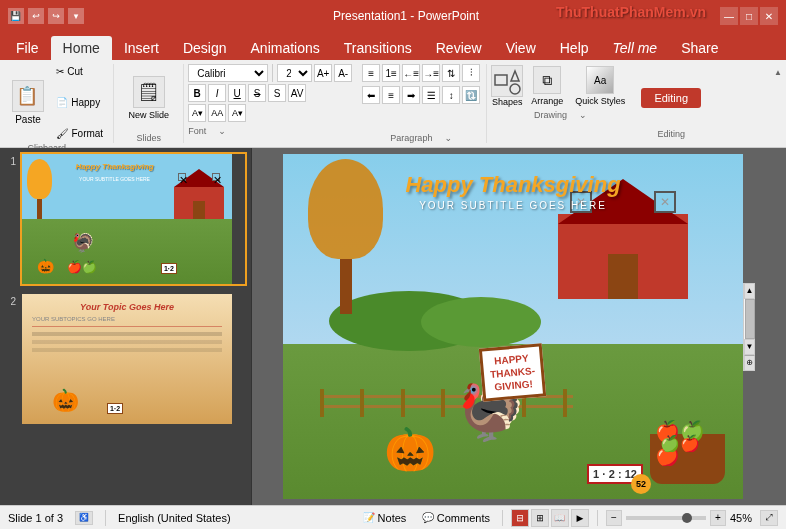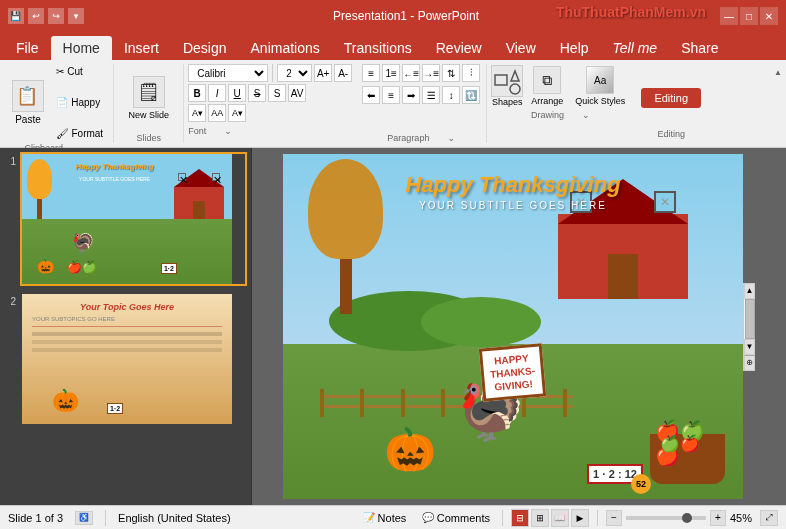--- a/index.html
+++ b/index.html
@@ -95,21 +95,21 @@
       align-items: center;
       gap: 2px;
       flex: 1;
     }
     .ribbon-group-label {
       font-size: 9px;
       color: #666;
       margin-top: 2px;
       display: flex;
       align-items: center;
-      gap: 18px;
+      gap: 12px;
     }
     .ribbon-btn-large {
       display: flex;
       flex-direction: column;
       align-items: center;
       padding: 4px 6px;
       cursor: pointer;
       border-radius: 3px;
       min-width: 40px;
       font-size: 10px;

